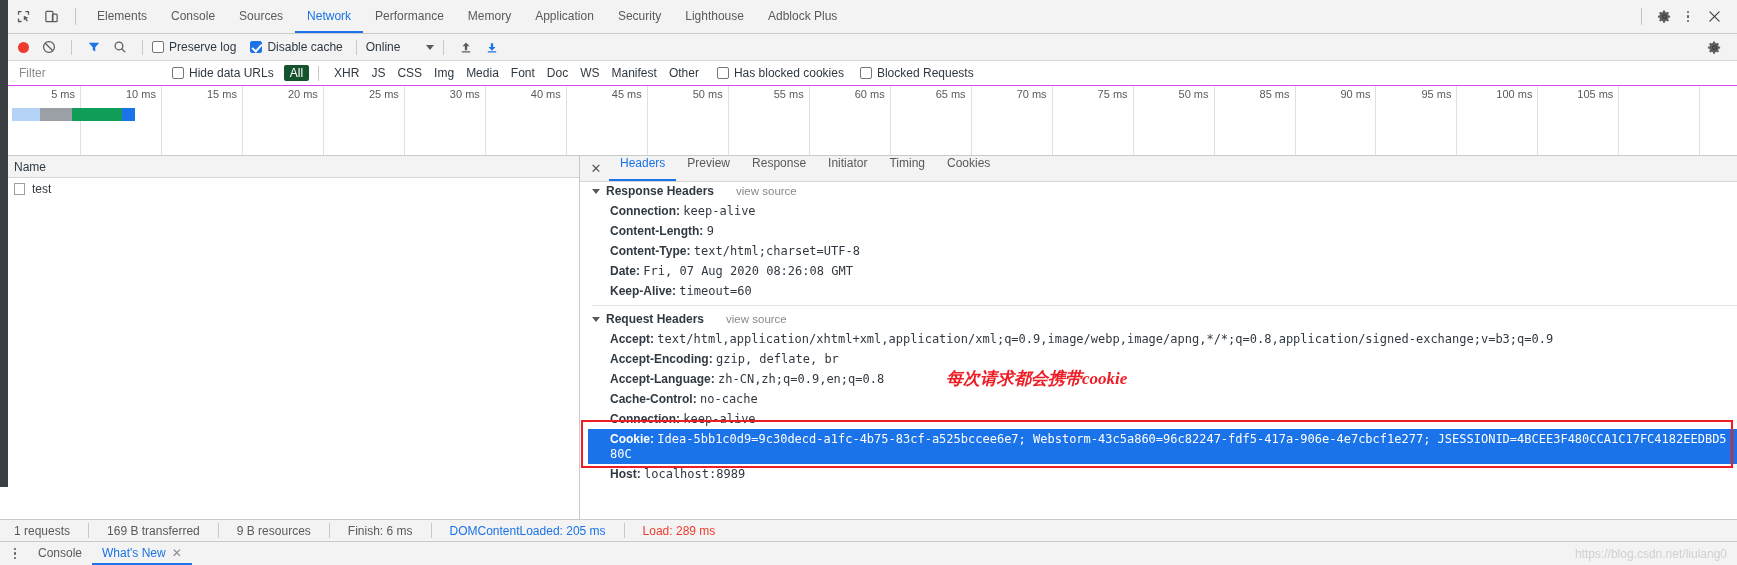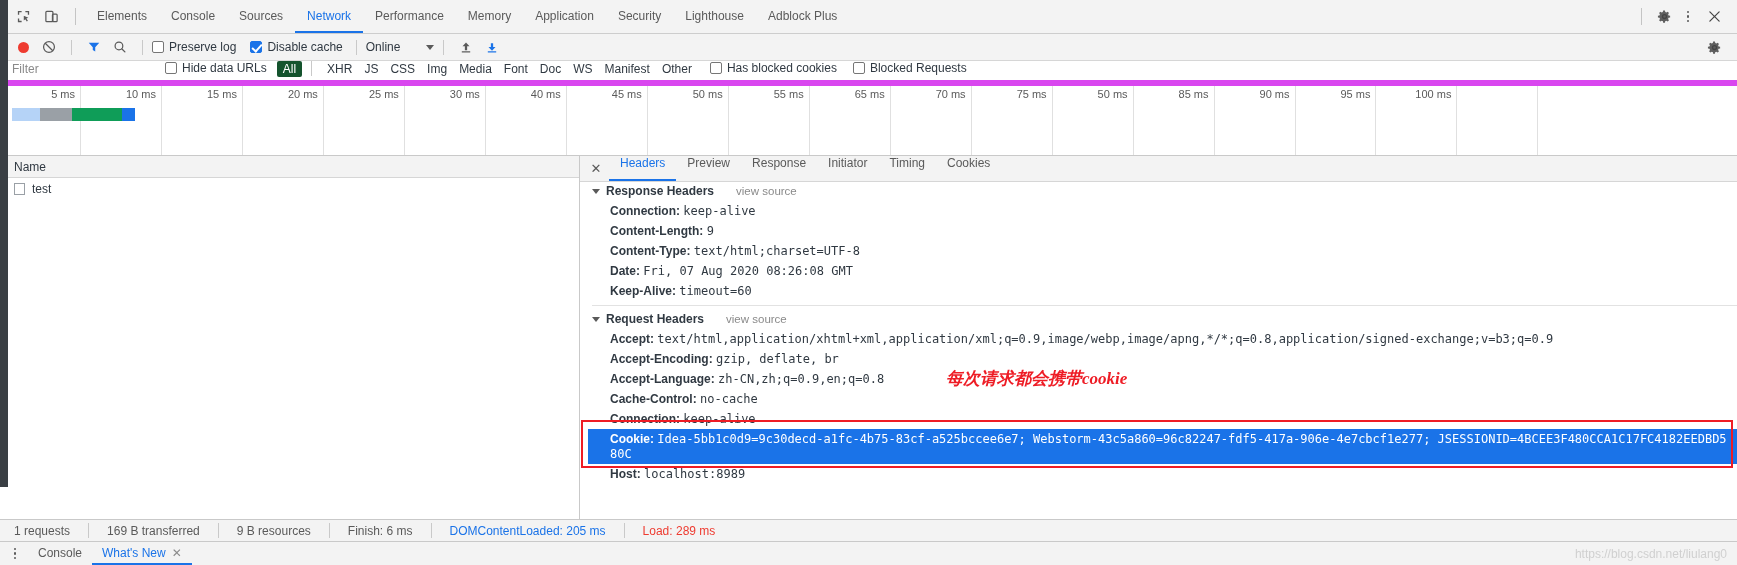--- a/index.html
+++ b/index.html
@@ -67,23 +67,23 @@
   .lbl { font-size: 12px; color: #303942; white-space: nowrap; }
   .v-div { width: 1px; height: 15px; background: #c9c9c9; margin: 0 9px; }
   .throttle { display: flex; align-items: center; gap: 26px; cursor: pointer; }
   .caret-dn { width: 0; height: 0; border-left: 4px solid transparent; border-right: 4px solid transparent; border-top: 5px solid #5a5a5a; }
   .net-toolbar-right { margin-left: auto; display: flex; align-items: center; padding-right: 8px; }
 
   
   .filter-bar {
     height: 25px; min-height: 25px;
     background: #fff;
-    border-bottom: 6px solid #d946ef;
-    display: flex; align-items: flex-start;
-    padding-left: 10px;
+    border-bottom: 1px solid #d946ef;
+    display: flex; align-items: center;
+    padding-left: 17px;
   }
   .filter-input {
     width: 155px; border: none; outline: none; background: transparent;
     font-family: "Liberation Sans", sans-serif; font-size: 12px; color: #303942;
   }
   .filter-input::placeholder { color: #8a8a8a; }
   .ftype {
     padding: 1px 6px; font-size: 12px; color: #303942; cursor: pointer;
     border-radius: 2px; white-space: nowrap;
   }
@@ -412,20 +412,23 @@
         <div class="rtick" style="width: 80.979px;">
           <span>45 ms</span>
         </div>
         <div class="rtick" style="width: 80.979px;">
           <span>50 ms</span>
         </div>
         <div class="rtick" style="width: 80.979px;">
           <span>55 ms</span>
         </div>
         <div class="rtick" style="width: 80.979px;">
+          <span>60 ms</span>
+        </div>
+        <div class="rtick" style="width: 80.979px;">
           <span>65 ms</span>
         </div>
         <div class="rtick" style="width: 80.979px;">
           <span>70 ms</span>
         </div>
         <div class="rtick" style="width: 80.979px;">
           <span>75 ms</span>
         </div>
         <div class="rtick" style="width: 80.979px;">
           <span>50 ms</span>
@@ -434,20 +437,23 @@
           <span>85 ms</span>
         </div>
         <div class="rtick" style="width: 80.979px;">
           <span>90 ms</span>
         </div>
         <div class="rtick" style="width: 80.979px;">
           <span>95 ms</span>
         </div>
         <div class="rtick" style="width: 80.979px;">
           <span>100 ms</span>
+        </div>
+        <div class="rtick" style="width: 80.979px;">
+          <span>105 ms</span>
         </div>
         <div class="rtick" style="width: 80.979px;"></div>
       </div>
     <div class="overview-bars" id="obars">
         <div class="ob" style="width: 28px; background: rgb(181, 211, 247);"></div>
         <div class="ob" style="width: 32px; background: rgb(154, 160, 166);"></div>
         <div class="ob" style="width: 50px; background: rgb(15, 157, 88);"></div>
         <div class="ob" style="width: 13px; background: rgb(26, 115, 232);"></div>
       </div>
   </div>

